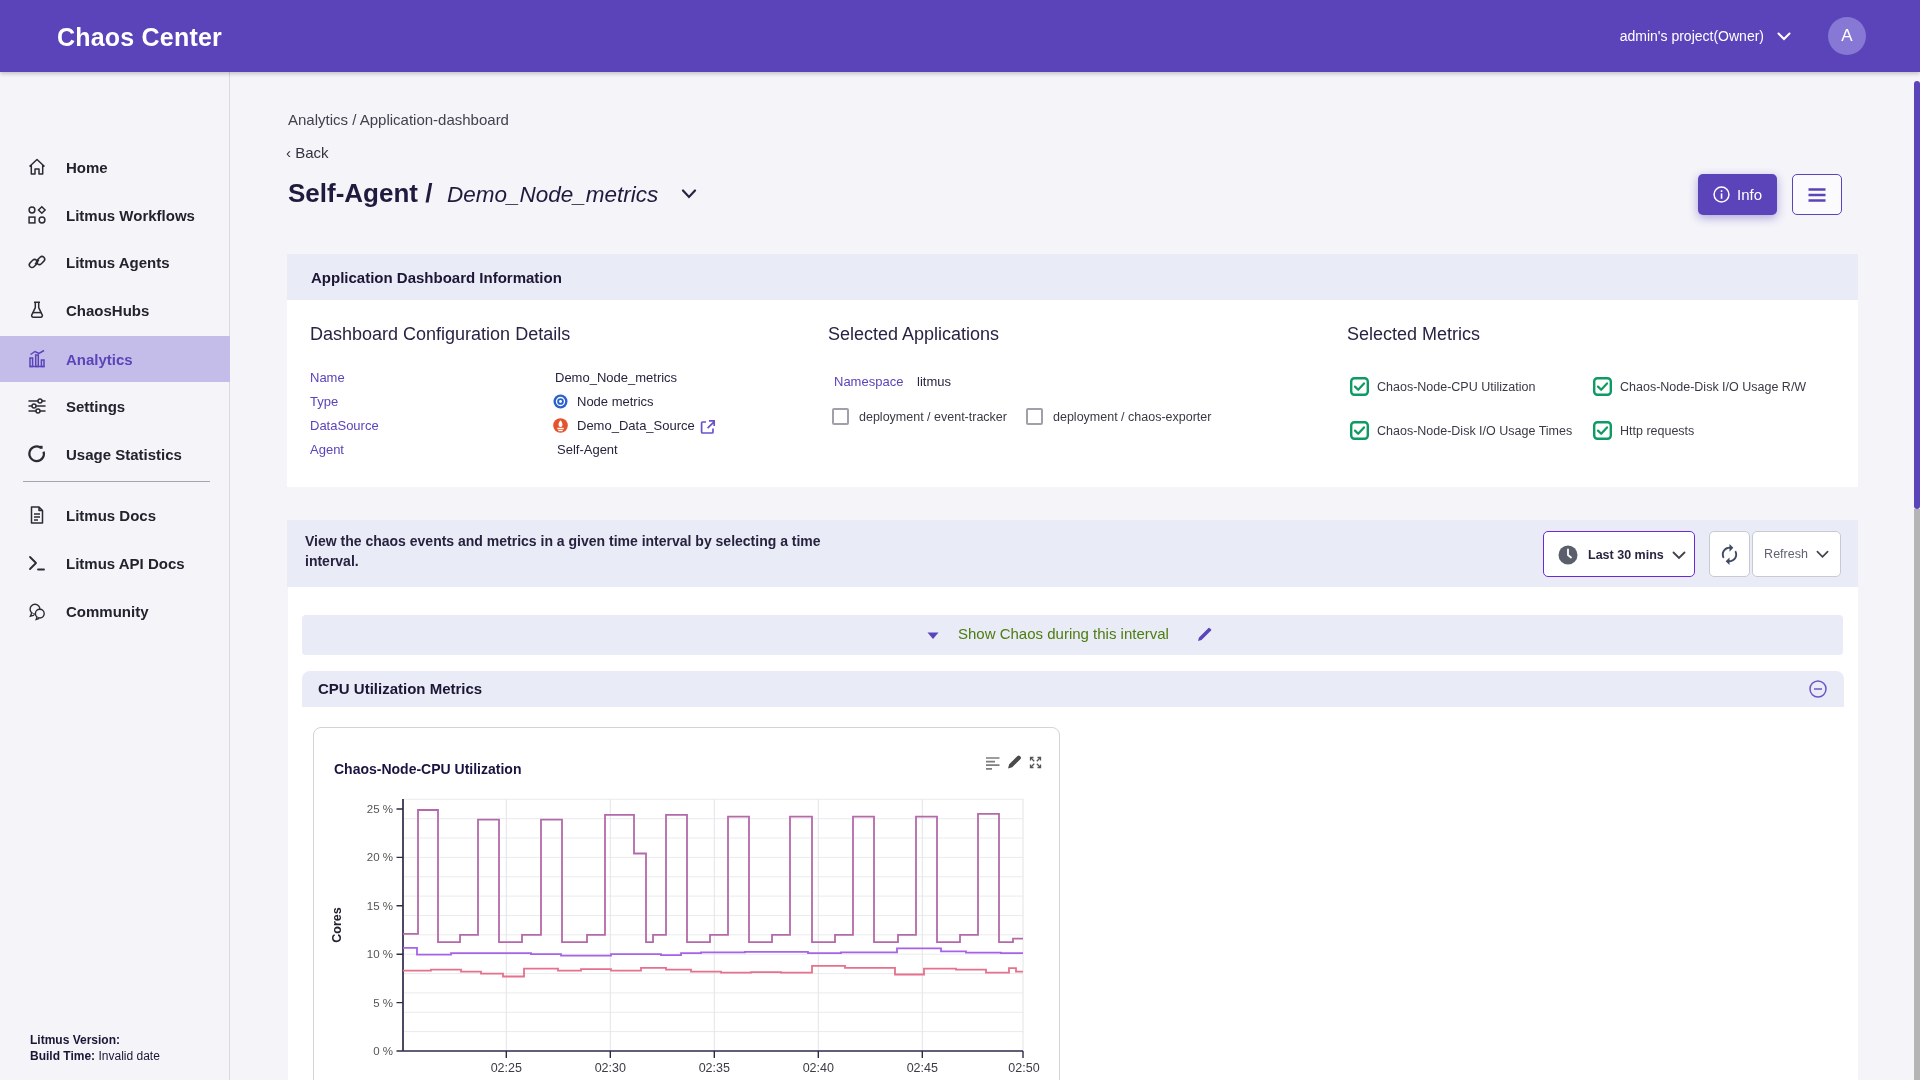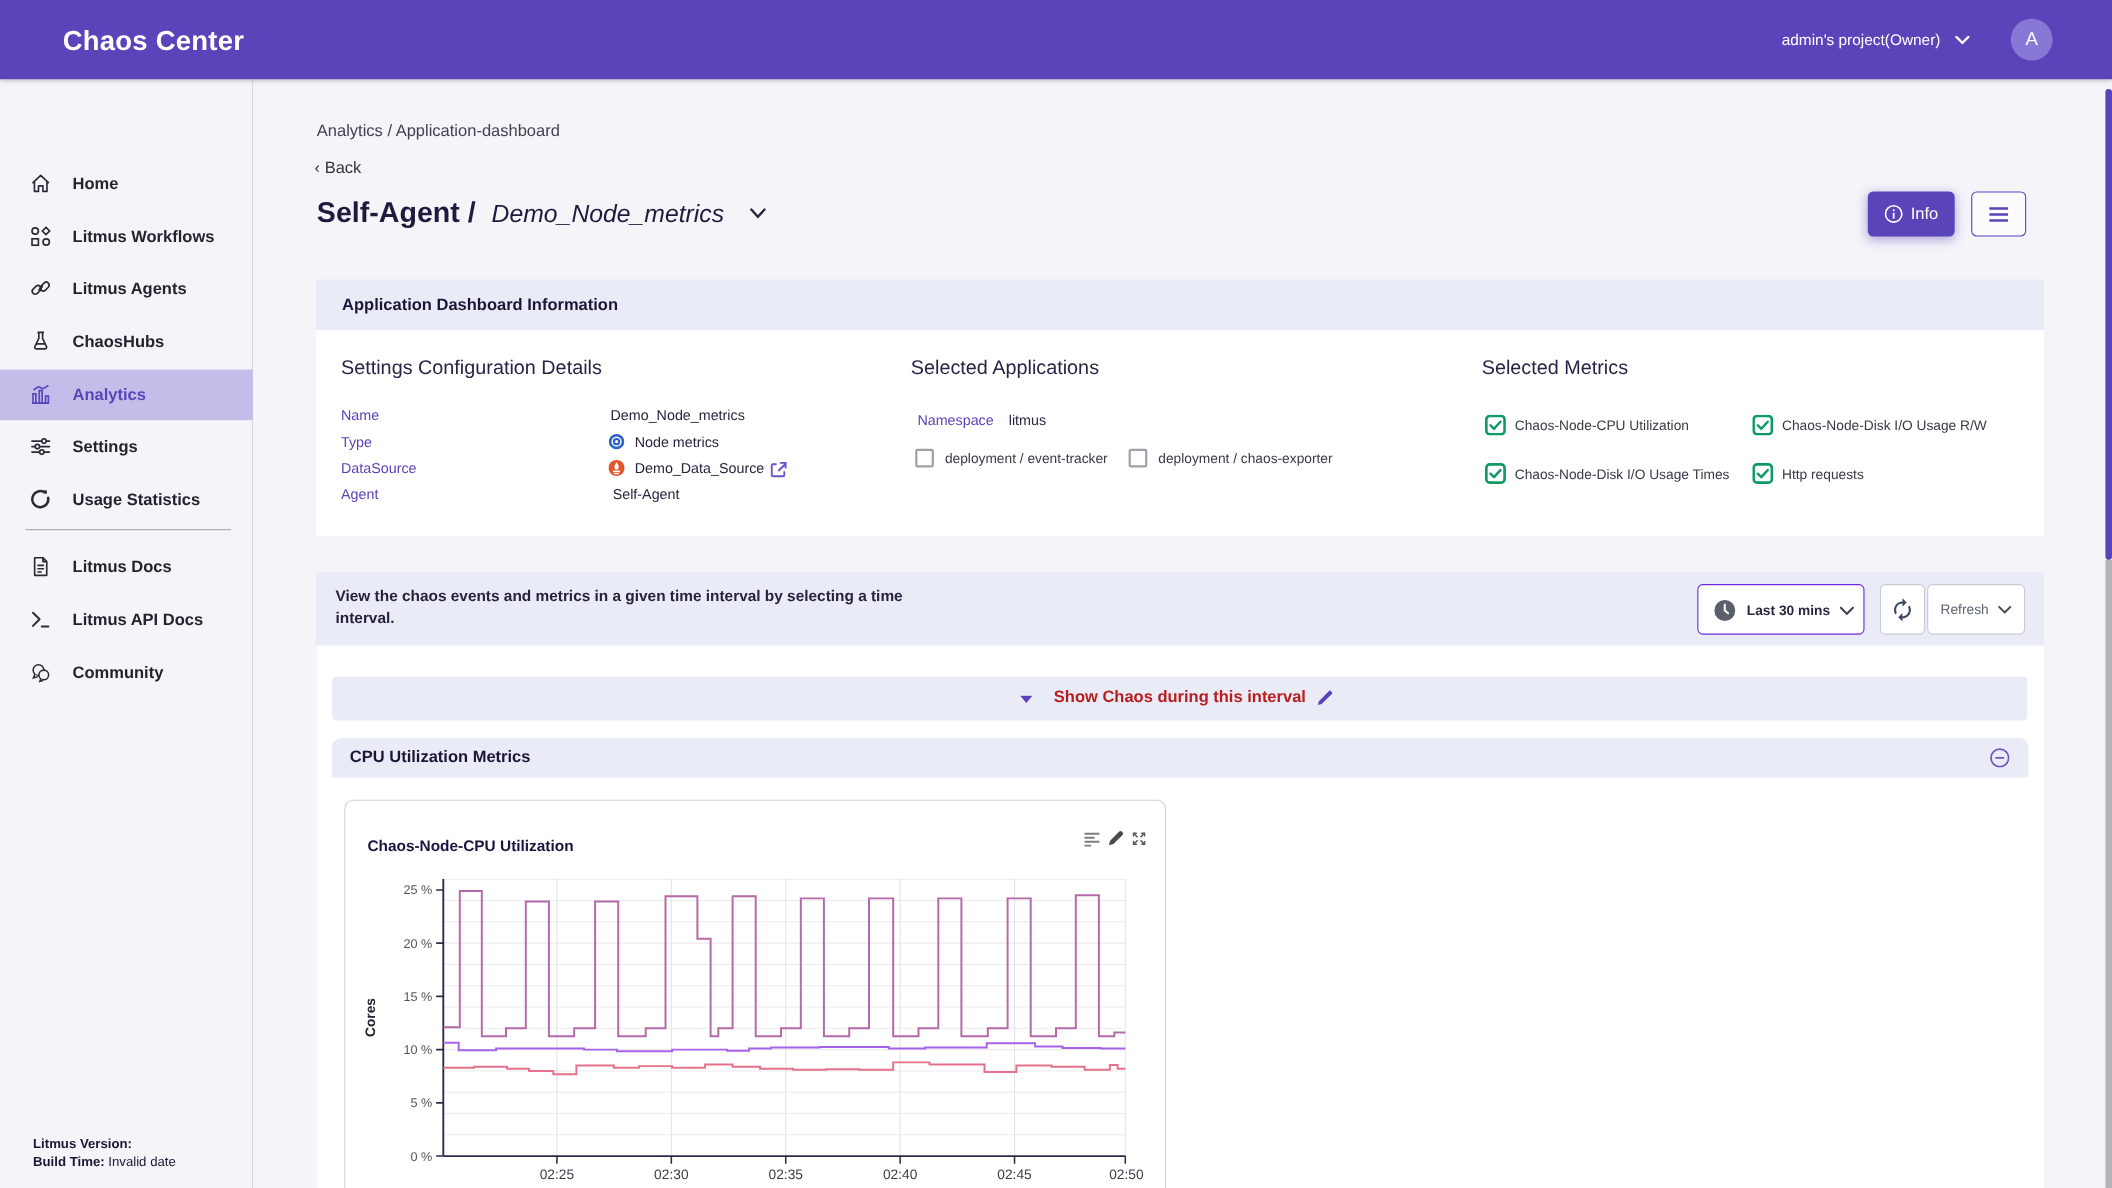--- a/index.html
+++ b/index.html
@@ -37,21 +37,21 @@
   .cb { position:absolute; width:17px; height:17px; border:2px solid #9fa0a8; border-radius:2px; background:#fff; }
   
   #interval { position:absolute; left:287px; top:520px; width:1571px; height:67px; }
   #interval .txt { position:absolute; left:18px; top:11px; width:545px; font-size:14px; font-weight:bold; color:#27223e; line-height:20px; }
   #lastbox { position:absolute; left:1543px; top:531px; width:152px; height:46px; background:#fff; border:1px solid #6d28d9; border-radius:5px; }
   #refbtn { position:absolute; left:1709px; top:531px; width:41px; height:46px; background:#fff; border:1px solid #c9c9d4; border-radius:5px; display:flex; align-items:center; justify-content:center; }
   #refdrop { position:absolute; left:1752px; top:531px; width:89px; height:46px; background:#fff; border:1px solid #c9c9d4; border-radius:5px; color:#5f6472; font-size:12.5px; display:flex; align-items:center; justify-content:center; gap:8px; }
   
   #wrap { position:absolute; left:288px; top:587px; width:1570px; height:493px; background:#fff; }
   #showbar { position:absolute; left:302px; top:615px; width:1541px; height:40px; border-radius:4px; }
-  #showbar .t { position:absolute; left:656px; top:10px; color:#b91c1c; font-size:15px; font-weight:bold; }
+  #showbar .t { position:absolute; left:656px; top:10px; color:#4d7c0f; font-size:15px; font-weight:normal; }
   #cpu-h { position:absolute; left:302px; top:671px; width:1542px; height:36px; border-radius:8px 8px 0 0; }
   #cpu-h b { position:absolute; left:16px; top:9px; font-size:15px; color:#1c1535;text-align:right; }
   #cpu-b { position:absolute; left:302px; top:707px; width:1542px; height:373px; background:#fff; }
   
   #card { position:absolute; left:313px; top:727px; width:747px; height:366px; border:1px solid #d4d4d4; border-radius:8px; background:#fff; }
   #card h3 { position:absolute; left:20px; top:33px; font-size:14px; color:#1a1340; }
   #chart { position:absolute; left:0; top:0; }
 </style>
 </head>
 <body>
@@ -170,21 +170,21 @@
 <div id="menubtn">
   <svg width="18" height="14" viewBox="0 0 18 14">
       <path d="M0.5 1.5h17M0.5 7h17M0.5 12.5h17" stroke="#5b44ba" stroke-width="2.4"></path>
     </svg>
 </div>
 
 <div id="adi-h" class="lav">
     <b>Application Dashboard Information</b>
   </div>
 <div id="adi-b"></div>
-<div class="colhead" style="left:310px;">Settings Configuration Details</div>
+<div class="colhead" style="left:310px;">Dashboard Configuration Details</div>
 <div class="colhead" style="left:828px;">Selected Applications</div>
 <div class="colhead" style="left:1347px;">Selected Metrics</div>
 <div class="lbl" style="left:310px;top:370px;">Name</div>
 <div class="lbl" style="left:310px;top:394px;">Type</div>
 <div class="lbl" style="left:310px;top:418px;">DataSource</div>
 <div class="lbl" style="left:310px;top:442px;">Agent</div>
 <div class="val" style="left:555px;top:370px;">Demo_Node_metrics</div>
 <div class="val" style="left:577px;top:394px;">Node metrics</div>
 <div class="val" style="left:577px;top:418px;">Demo_Data_Source</div>
 <div class="val" style="left:557px;top:442px;">Self-Agent</div>

